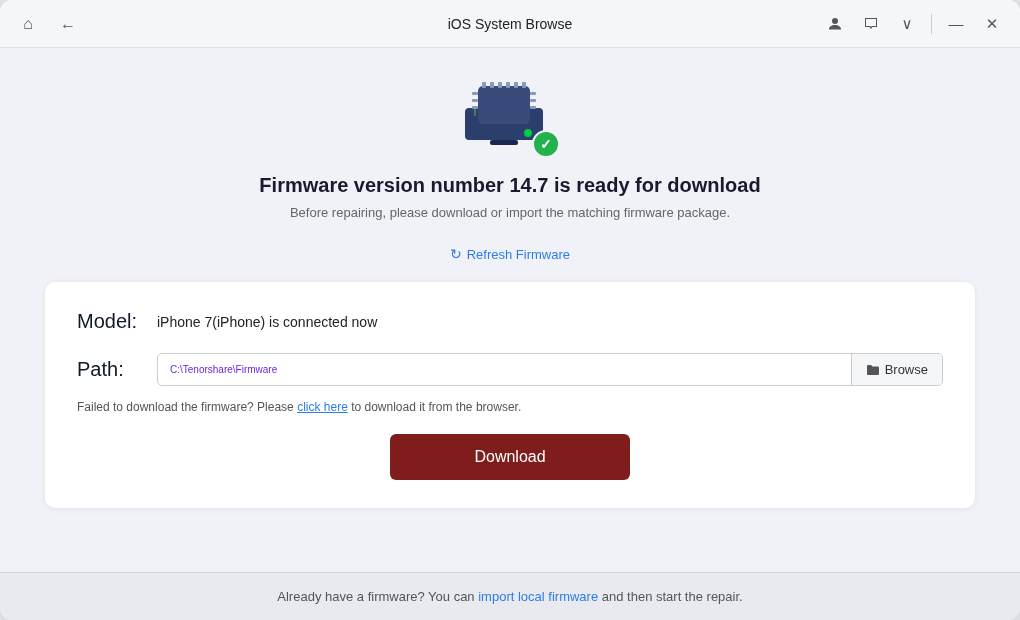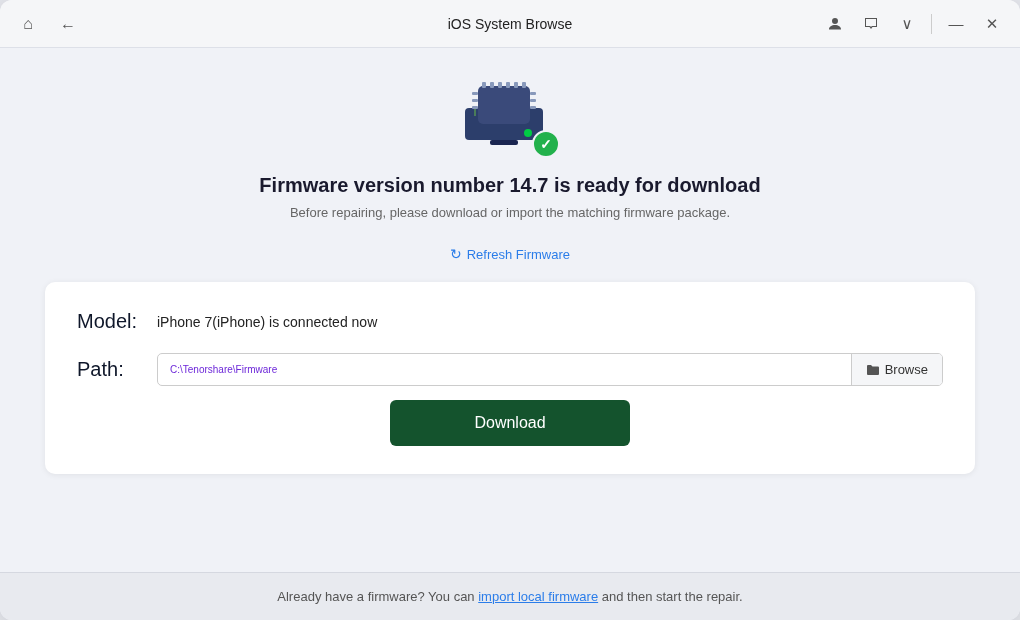--- a/index.html
+++ b/index.html
@@ -214,42 +214,41 @@
     .fail-text a {
       color: #2b7de9;
       text-decoration: underline;
       cursor: pointer;
     }
     .download-btn {
       display: block;
       width: 240px;
       margin: 0 auto;
       padding: 14px;
-      background: #14532d;
+      background: #7f1d1d;
       color: #fff;
       border: none;
       border-radius: 6px;
       font-size: 16px;
       font-weight: 500;
       cursor: pointer;
       text-align: center;
     }
     
     .footer {
       background: #e8eaef;
       border-top: 1px solid #d5d8e0;
       padding: 16px 40px;
       text-align: center;
       font-size: 13px;
       color: #555;
       flex-shrink: 0;
     }
     .footer a {
       color: #2b7de9;
-      text-decoration: underline;
       cursor: pointer;
     }
     
     .chip-svg {
       width: 90px;
       height: 70px;
     }
   </style>
 </head>
 <body>
@@ -347,20 +346,23 @@
           <input class="path-input" type="text" readonly="" value="C:\Tenorshare\Firmware" style="">
           <button class="browse-btn">
             <svg width="14" height="14" viewBox="0 0 14 14" fill="#555">
               <path d="M1 3a1 1 0 0 1 1-1h3l1.5 1.5H12a1 1 0 0 1 1 1V11a1 1 0 0 1-1 1H2a1 1 0 0 1-1-1V3z"></path>
             </svg>
             <span>Browse</span>
           </button>
         </div>
       </div>
 
+      <p class="fail-text">
+        <span>Failed to download the firmware? Please </span><a>click here</a><span> to download it from the browser.</span>
+      </p>
 
       <button class="download-btn">Download</button>
     </div>
   </div>
 
   <div class="footer">
     <span>Already have a firmware? You can </span><a>import local firmware</a><span> and then start the repair.</span>
   </div>
 </div>
 

